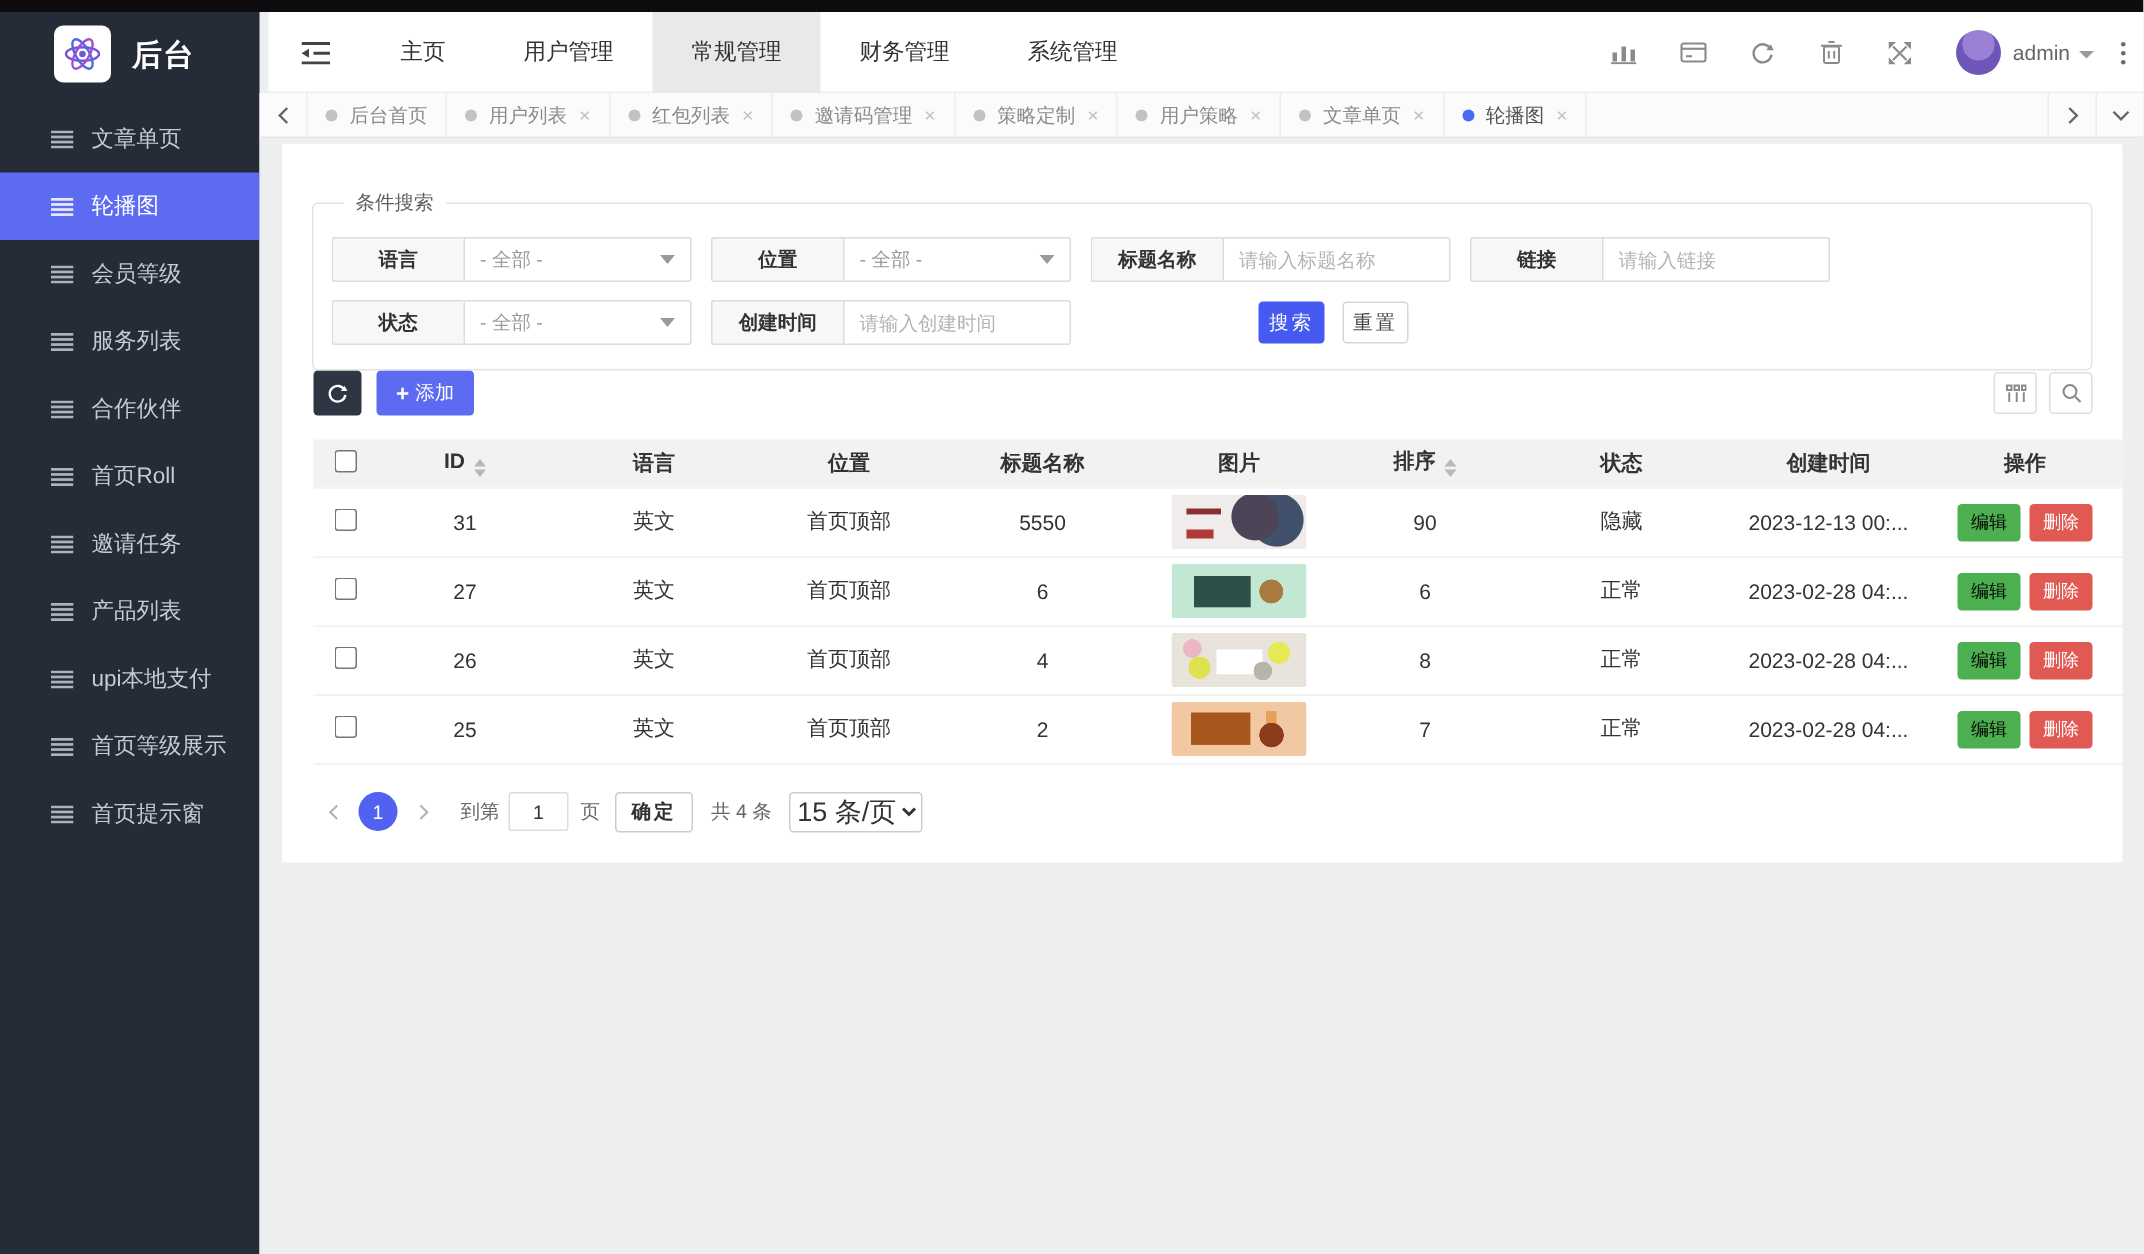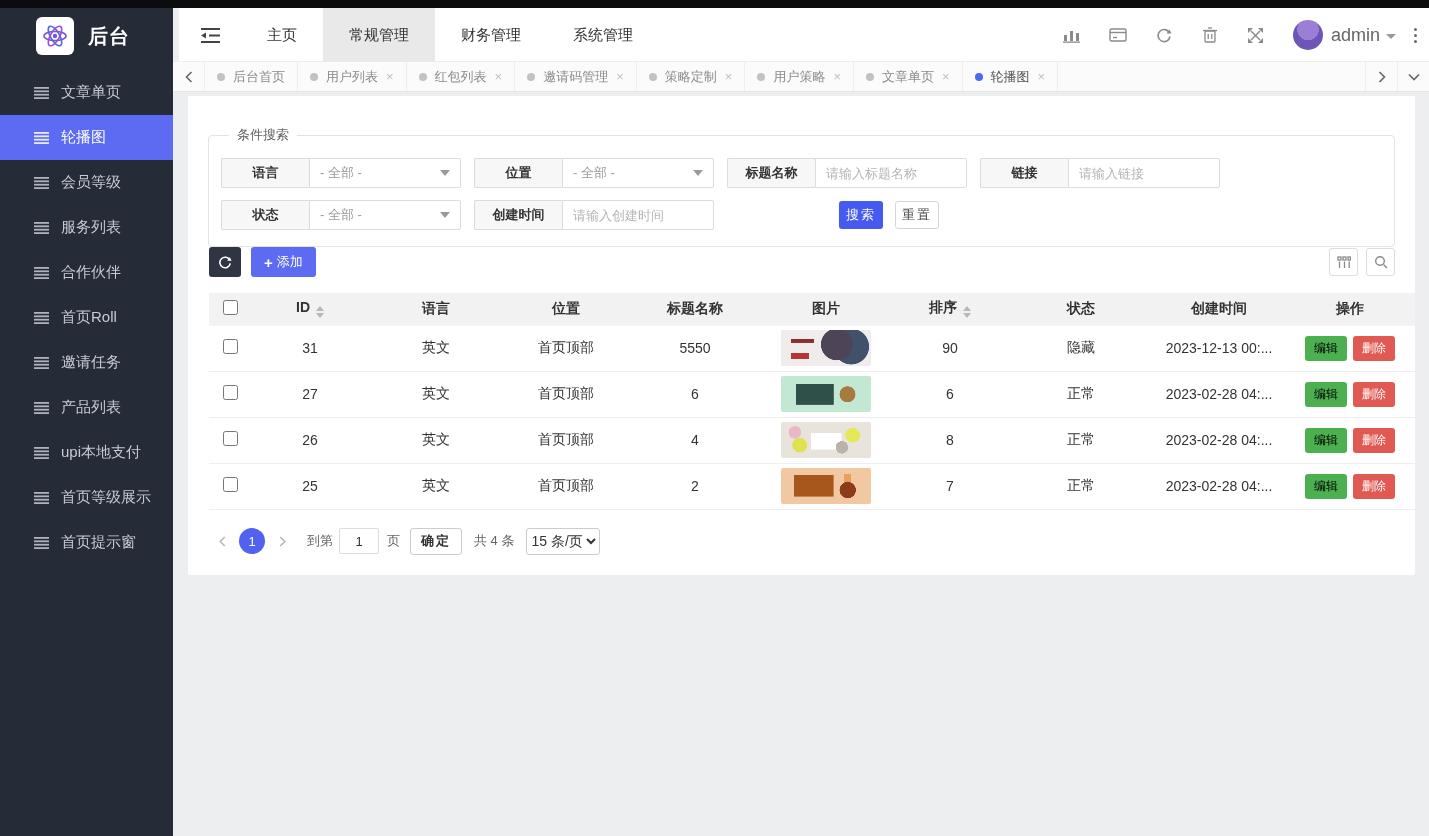--- a/index.html
+++ b/index.html
@@ -23,21 +23,21 @@
   
   .header { position:absolute; left:179px; top:8px; width:1256px; height:54px; background:#fff; border-bottom:1px solid #eee; display:flex; align-items:flex-start; }
   .collapse-btn { width:62px; height:54px; display:flex; align-items:center; justify-content:center; cursor:pointer; color:#444; }
   .topnav { display:flex; height:54px; }
   .nav-item { padding:0 26px; line-height:54px; font-size:15px; color:#333; cursor:pointer; }
   .nav-item.active { background:#e9e9e9; }
   .header-right { margin-left:auto; display:flex; align-items:center; padding-right:10px; }
   .h-icon { width:46px; height:54px; display:flex; align-items:center; justify-content:center; color:#8a8a8a; cursor:pointer; }
   .avatar { width:30px; height:30px; border-radius:50%;
     background:radial-gradient(circle at 50% 32%, #9a7fd4 0 42%, #6e55b8 43% 100%); margin:0 8px 0 14px; }
-  .admin-name { font-size:18px; color:#666; }
+  .admin-name { font-size:14px; color:#666; }
   .caret-down { width:0; height:0; border-left:5px solid transparent; border-right:5px solid transparent; border-top:5px solid #9a9a9a; margin:2px 0 0 6px; display:inline-block; }
   .more-dots { display:flex; flex-direction:column; gap:3px; margin:0 8px 0 18px; cursor:pointer; }
   .more-dots i { width:3px; height:3px; border-radius:50%; background:#6a6a6a; }
 
   
   .tabbar { position:absolute; left:173px; top:62px; width:1256px; height:30px; background:#fbfbfb; border-bottom:1px solid #e6e6e6; display:flex; align-items:stretch; }
   .tab-arrow { width:32px; display:flex; align-items:center; justify-content:center; color:#666; cursor:pointer; border-right:1px solid #eee; }
   .tab-arrow.right { margin-left:auto; border-left:1px solid #eee; border-right:none; }
   .tab-caret { width:32px; display:flex; align-items:center; justify-content:center; color:#666; cursor:pointer; border-left:1px solid #eee; }
   .tabs { display:flex; }
@@ -113,21 +113,21 @@
 
   
   .pager { display:flex; align-items:center; margin:18px 0 0 21px; font-size:13px; color:#666; }
   .pg-arrow { width:26px; height:26px; display:flex; align-items:center; justify-content:center; color:#b5b5b5; cursor:pointer; }
   .pg-cur { width:26px; height:26px; border-radius:50%; background:#5161f0; color:#fff; display:flex; align-items:center; justify-content:center; margin:0 4px; font-size:13px; }
   .pg-text { margin:0 6px 0 12px; }
   .pg-input { width:40px; height:26px; border:1px solid #ddd; border-radius:2px; text-align:center; font-size:13px; color:#333; outline:none; font-family:inherit; }
   .pg-page-lbl { margin:0 10px 0 8px; }
   .pg-confirm { height:27px; padding:0 10px; background:#fff; border:1px solid #ccc; border-radius:3px; font-size:13px; font-weight:bold; color:#333; letter-spacing:2px; }
   .pg-total { margin:0 12px; }
-  .pg-select { height:27px; border:1px solid #ccc; border-radius:3px; font-size:14px; color:#333; font-family:inherit; outline:none; background:#fff; }
+  .pg-select { height:27px; border:1px solid #ccc; border-radius:3px; font-size:18px; color:#333; font-family:inherit; outline:none; background:#fff; }
 </style>
 </head>
 <body>
 
 <div class="top-strip"></div>
 
 <div class="sidebar">
   <div class="logo-row">
     <div class="logo-box">
       <svg width="26" height="26" viewBox="0 0 26 26">
@@ -270,20 +270,21 @@
   <div class="collapse-btn">
     <svg width="19" height="15" viewBox="0 0 19 15" fill="#444">
       <rect x="0" y="0" width="19" height="2"></rect>
       <rect x="8" y="6.5" width="11" height="2"></rect>
       <polygon points="0,7.5 5,4.5 5,10.5"></polygon>
       <rect x="0" y="13" width="19" height="2"></rect>
     </svg>
   </div>
   <div class="topnav">
       <div class="nav-item">主页</div>
+      <div class="nav-item">用户管理</div>
       <div class="nav-item active">常规管理</div>
       <div class="nav-item">财务管理</div>
       <div class="nav-item">系统管理</div>
     </div>
   <div class="header-right">
     <span class="h-icon">
       <svg width="17" height="15" viewBox="0 0 17 15" fill="#8a8a8a">
         <rect x="1" y="7" width="3" height="6"></rect>
           <rect x="7" y="3" width="3" height="10"></rect>
           <rect x="13" y="5" width="3" height="8"></rect>

